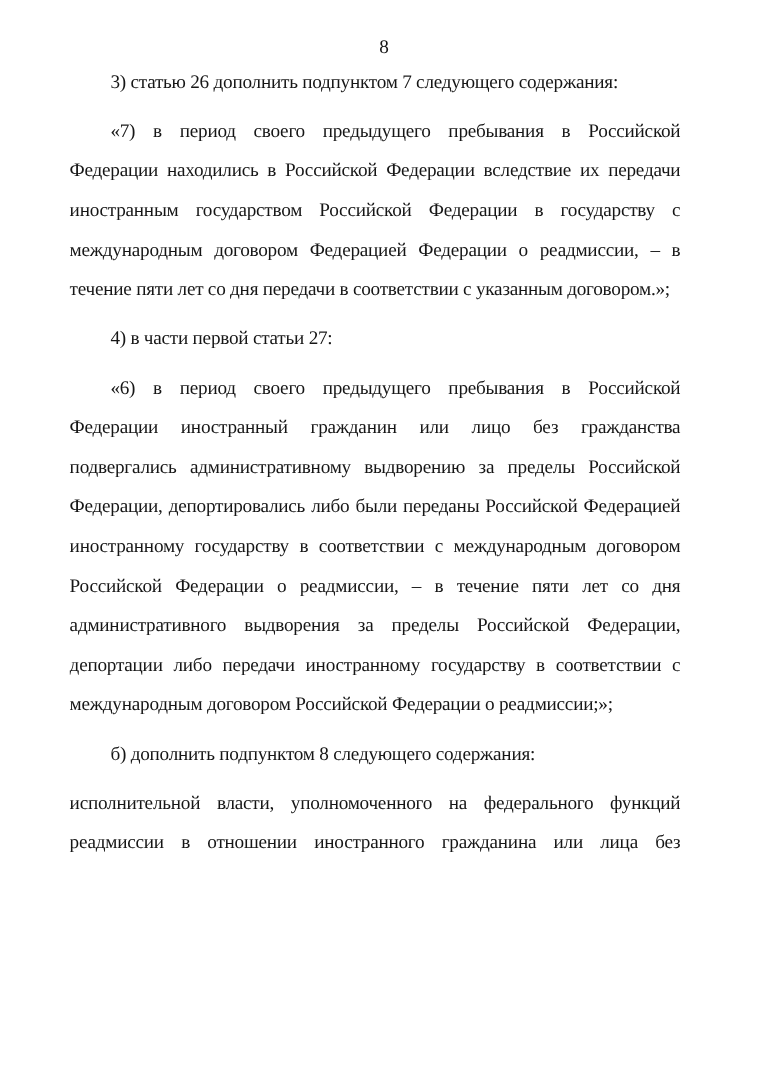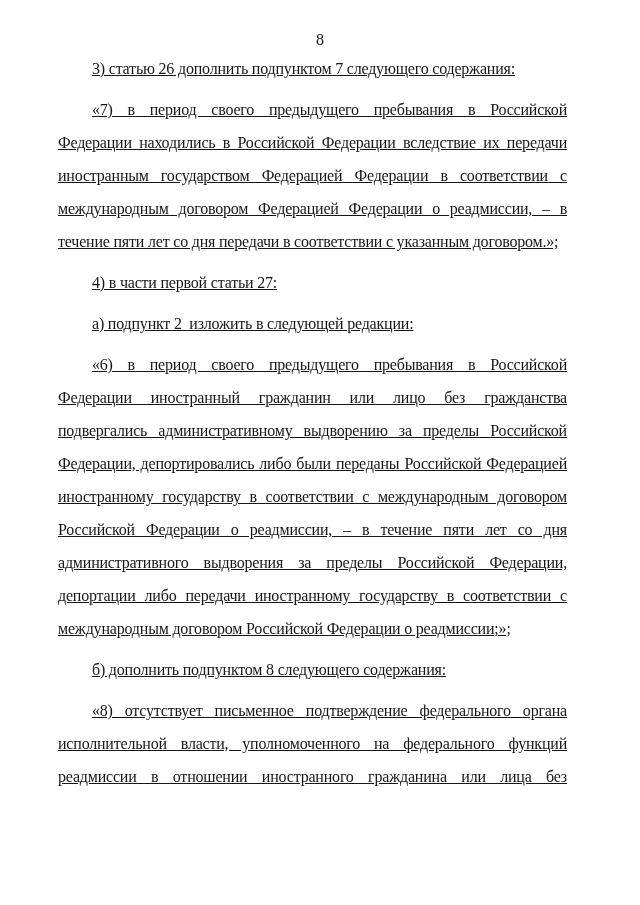--- a/index.html
+++ b/index.html
@@ -20,21 +20,20 @@
       margin-top: 28px;
       height: 24px;
       line-height: 24px;
       text-align: center;
       font-size: 16px;
       letter-spacing: -0.2px;
     }
     .body-text {
       margin: 0 73px 0 58px;
       width: 509px;
-      text-decoration: underline;
     }
     .para {
       margin: 0 0 8px 0;
     }
     .line {
       font-size: 16px;
       line-height: 33px;
       height: 33px;
       overflow: hidden;
       letter-spacing: -0.2px;
@@ -57,43 +56,39 @@
 
 <div class="page" style="color: rgb(22, 22, 22); background: rgb(255, 255, 255);">
   <div class="page-number">8</div>
   <div class="body-text">
       <div class="para">
         <div class="line first plain">3) статью 26 дополнить подпунктом 7 следующего содержания:</div>
       </div>
       <div class="para">
         <div class="line first stretch">«7) в период своего предыдущего пребывания в Российской</div>
         <div class="line stretch">Федерации находились в Российской Федерации вследствие их передачи</div>
-        <div class="line stretch">иностранным государством Федерацией Федерации в соответствии с</div>
+        <div class="line stretch">иностранным государством Российской Федерации в государству с</div>
         <div class="line stretch">международным договором Федерацией Федерации о реадмиссии, – в</div>
         <div class="line plain">течение пяти лет со дня передачи в соответствии с указанным договором.»;</div>
       </div>
       <div class="para">
         <div class="line first plain">4) в части первой статьи 27:</div>
-      </div>
-      <div class="para">
-        <div class="line first plain">а) подпункт 2&nbsp; изложить в следующей редакции:</div>
       </div>
       <div class="para">
         <div class="line first stretch">«6) в период своего предыдущего пребывания в Российской</div>
         <div class="line stretch">Федерации иностранный гражданин или лицо без гражданства</div>
         <div class="line stretch">подвергались административному выдворению за пределы Российской</div>
         <div class="line stretch">Федерации, депортировались либо были переданы Российской Федерацией</div>
         <div class="line stretch">иностранному государству в соответствии с международным договором</div>
         <div class="line stretch">Российской Федерации о реадмиссии, – в течение пяти лет со дня</div>
         <div class="line stretch">административного выдворения за пределы Российской Федерации,</div>
         <div class="line stretch">депортации либо передачи иностранному государству в соответствии с</div>
         <div class="line plain">международным договором Российской Федерации о реадмиссии;»;</div>
       </div>
       <div class="para">
         <div class="line first plain">б) дополнить подпунктом 8 следующего содержания:</div>
       </div>
       <div class="para">
-        <div class="line first stretch">«8) отсутствует письменное подтверждение федерального органа</div>
         <div class="line stretch">исполнительной власти, уполномоченного на федерального функций</div>
         <div class="line stretch">реадмиссии в отношении иностранного гражданина или лица без</div>
       </div>
     </div>
 </div>
 
 </body></html>

